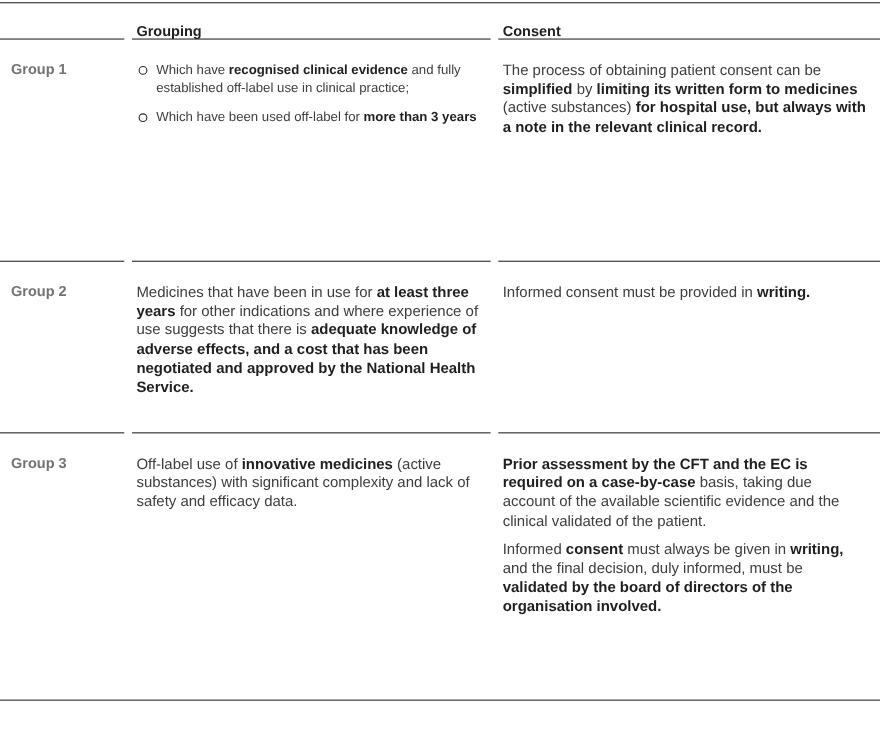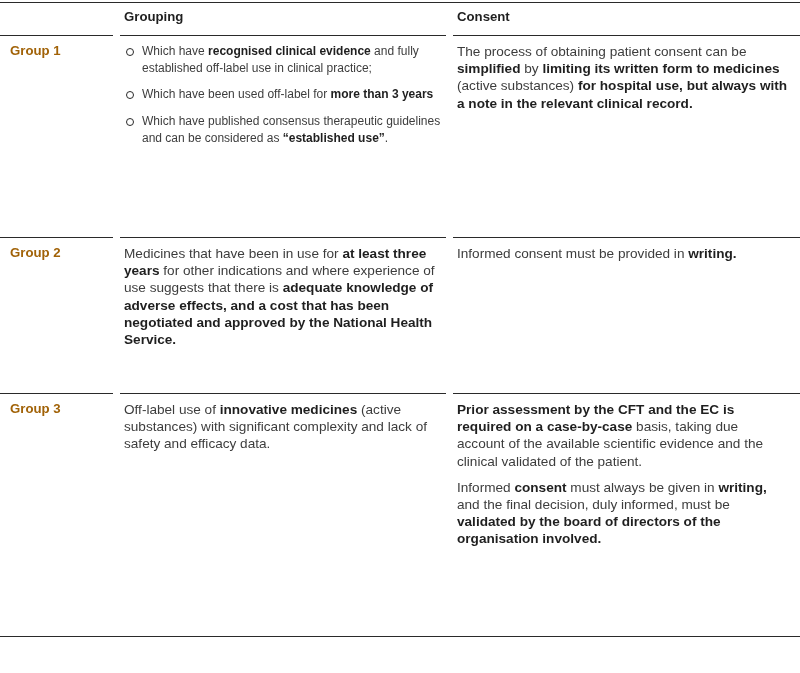--- a/index.html
+++ b/index.html
@@ -1,30 +1,30 @@
 <!DOCTYPE html>
 <html><head>
 <meta charset="utf-8">
 <style>
   html, body { margin: 0; padding: 0; background: #ffffff; }
   body { width: 800px; height: 673px; position: relative; overflow: hidden;
          font-family: "Liberation Sans", sans-serif; color: #3a3a3a; }
   .top-rule { position: absolute; left: 0; right: 0; top: 2px; height: 0; border-top: 1.5px solid #2a2a2a; }
   .bottom-rule { position: absolute; left: 0; right: 0; top: 636px; height: 0; border-top: 1.5px solid #2a2a2a; }
   .row { position: absolute; left: 0; width: 800px; }
-  .cell { position: absolute; top: 0; box-sizing: border-box; }
+  .cell { position: absolute; top: 12px; box-sizing: border-box; }
   .c1 { left: 0; width: 113px; padding-left: 10px; }
   .c2 { left: 120px; width: 326px; padding-left: 4px; padding-right: 4px; }
   .c3 { left: 453px; width: 347px; padding-left: 4px; padding-right: 12px; }
   .sep { position: absolute; height: 0; border-top: 1.3px solid #2a2a2a; }
   .s1 { left: 0; width: 113px; }
   .s2 { left: 120px; width: 326px; }
   .s3 { left: 453px; width: 347px; }
   .hdr { font-weight: bold; font-size: 13.2px; color: #1f1f1f; }
-  .grp { font-weight: bold; font-size: 13.2px; color: #a16207; }
+  .grp { font-weight: bold; font-size: 13.2px; color: #737373; }
   p { margin: 0 0 9px 0; font-size: 13.6px; line-height: 17.2px; color: #3d3d3d; }
   b { color: #1f1f1f; font-weight: bold; }
   ul { margin: 0; padding: 0; list-style: none; }
   li { position: relative; padding-left: 18px; margin: 0 0 9px 0; font-size: 12px; line-height: 17.2px; color: #3d3d3d; }
   .bullet { position: absolute; left: 2px; top: 5px; width: 6px; height: 6px; border: 1.6px solid #2a2a2a; border-radius: 50%; }
 </style>
 </head>
 <body>
 
 <div class="top-rule"></div>
@@ -37,21 +37,20 @@
 <div class="sep s1" style="top:35px;"></div>
 <div class="sep s2" style="top:35px;"></div>
 <div class="sep s3" style="top:35px;"></div>
 
 <div class="row" style="top:43px;">
   <div class="cell c1 grp">Group 1</div>
   <div class="cell c2">
     <ul>
       <li><span class="bullet"></span><span class="rich"><span>Which have </span><b>recognised clinical evidence</b><span> and fully established off-label use in clinical practice;</span></span></li>
       <li><span class="bullet"></span><span class="rich"><span>Which have been used off-label for </span><b>more than 3 years</b></span></li>
-      <li><span class="bullet"></span><span class="rich"><span>Which have published consensus therapeutic guidelines and can be considered as </span><b>“established use”</b><span>.</span></span></li>
     </ul>
   </div>
   <div class="cell c3">
     <p class="rich"><span>The process of obtaining patient consent can be </span><b>simplified</b><span> by </span><b>limiting its written form to medicines</b><span> (active substances) </span><b>for hospital use, but always with a note in the relevant clinical record.</b></p>
   </div>
 </div>
 <div class="sep s1" style="top:237px;"></div>
 <div class="sep s2" style="top:237px;"></div>
 <div class="sep s3" style="top:237px;"></div>
 

